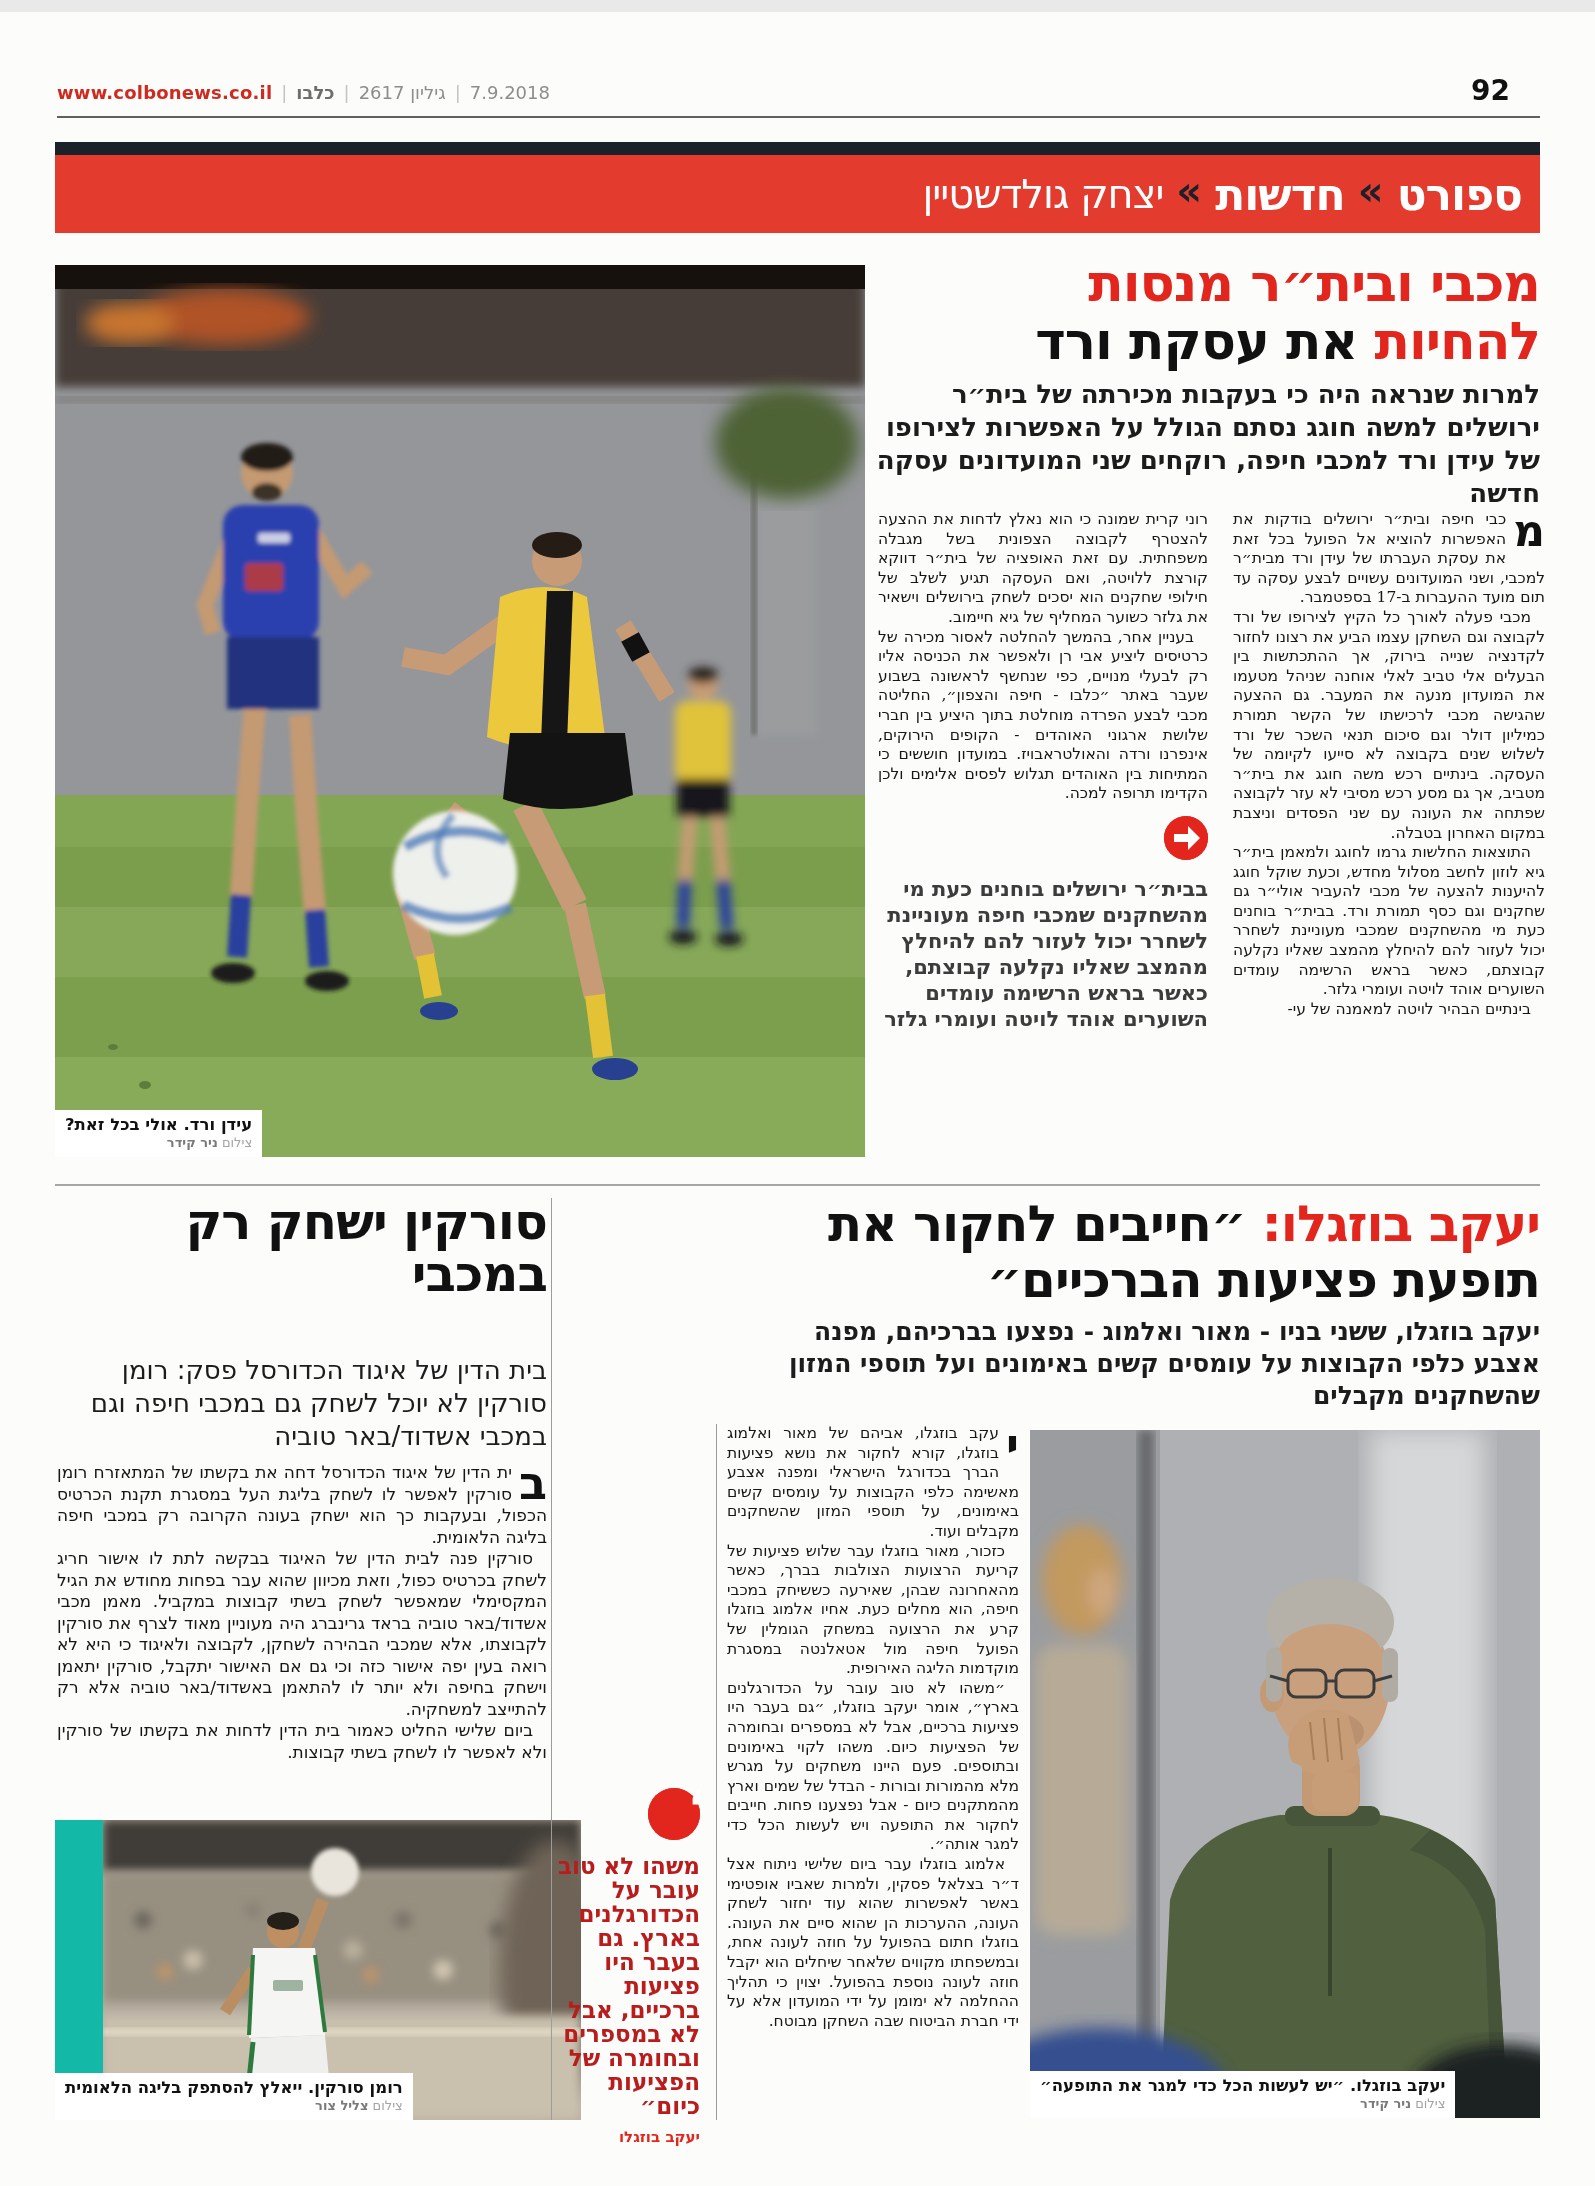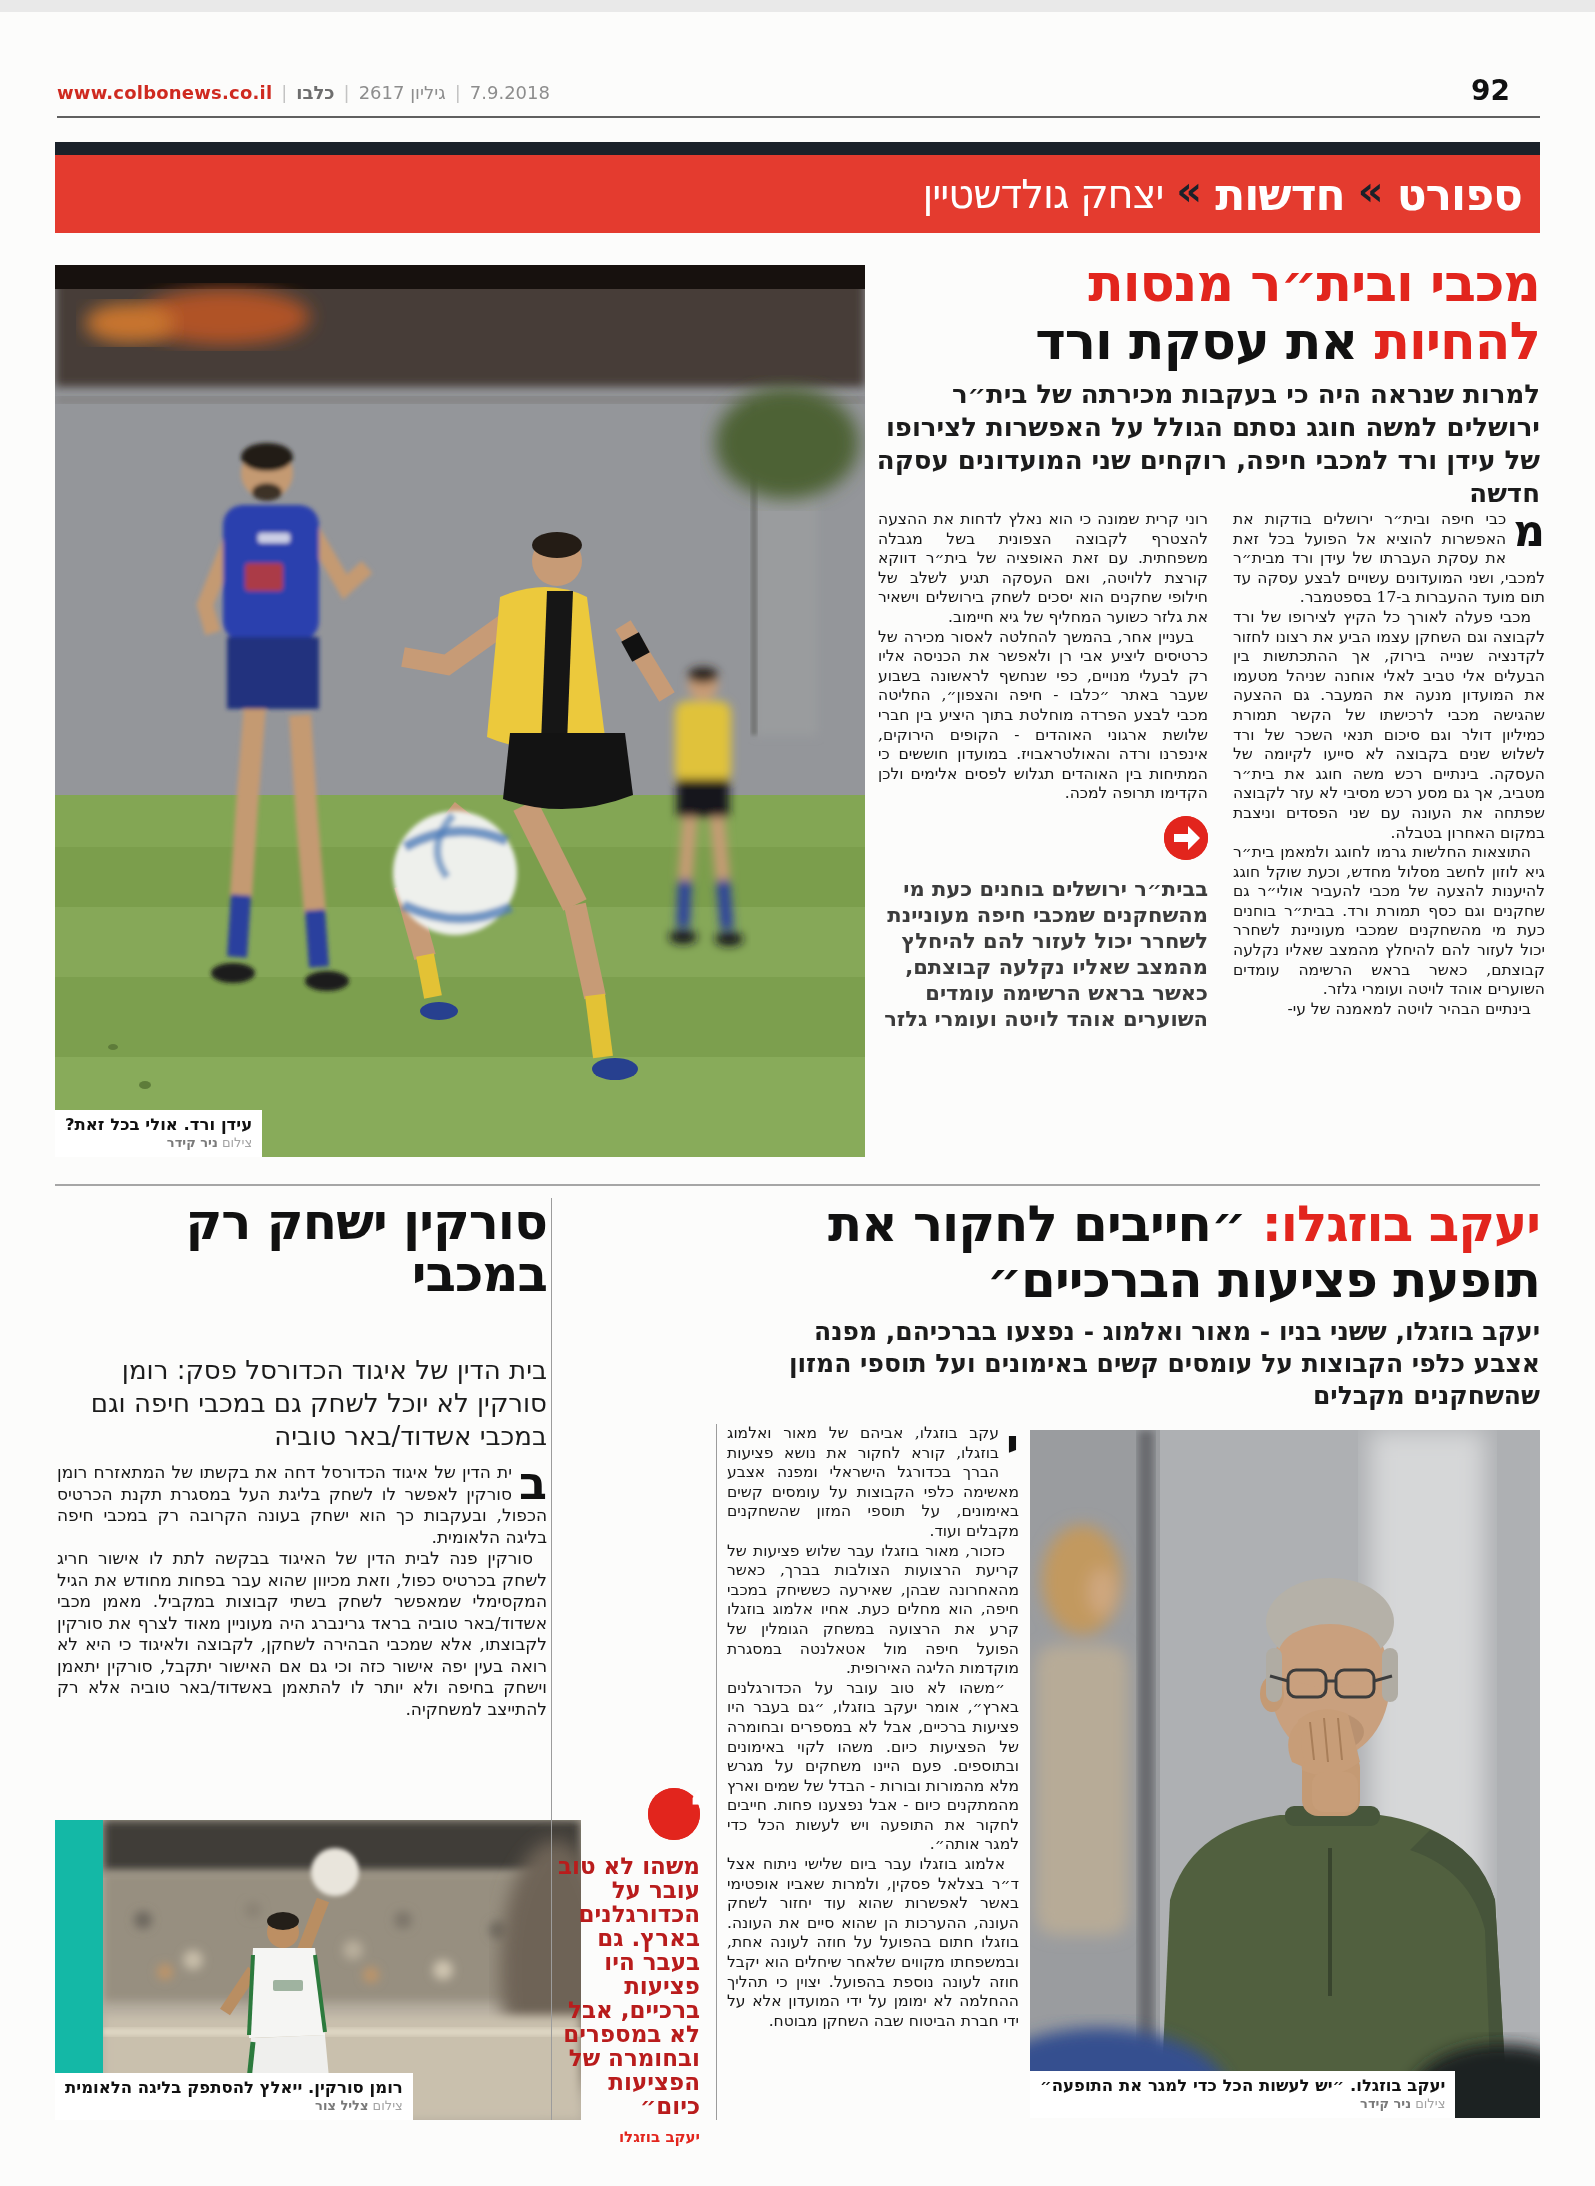--- a/index.html
+++ b/index.html
@@ -223,20 +223,21 @@
   <div class="abs div-h"></div>
 
   <div class="abs h1-sorkin rtl">
     <div><span>סורקין ישחק רק</span></div>
     <div><span>במכבי</span></div>
   </div>
   <div class="abs sub-sorkin rtl">בית הדין של איגוד הכדורסל פסק: רומן סורקין לא יוכל לשחק גם במכבי חיפה וגם במכבי אשדוד/באר טוביה</div>
   <div class="abs bodycol rtl body-sorkin">
     <p class="p-first"><span class="dropcap" style="font-size:46px;">ב</span><span>ית הדין של איגוד הכדורסל דחה את בקשתו של המתאזרח רומן סורקין לאפשר לו לשחק בליגת העל במסגרת תקנת הכרטיס הכפול, ובעקבות כך הוא ישחק בעונה הקרובה רק במכבי חיפה בליגה הלאומית.</span></p>
     <p class="ind">סורקין פנה לבית הדין של האיגוד בבקשה לתת לו אישור חריג לשחק בכרטיס כפול, וזאת מכיוון שהוא עבר בפחות מחודש את הגיל המקסימלי שמאפשר לשחק בשתי קבוצות במקביל. מאמן מכבי אשדוד/באר טוביה בראד גרינברג היה מעוניין מאוד לצרף את סורקין לקבוצתו, אלא שמכבי הבהירה לשחקן, לקבוצה ולאיגוד כי היא לא רואה בעין יפה אישור כזה וכי גם אם האישור יתקבל, סורקין יתאמן וישחק בחיפה ולא יותר לו להתאמן באשדוד/באר טוביה אלא רק להתייצב למשחקיה.</p>
+    <p class="ind">ביום שלישי החליט כאמור בית הדין לדחות את בקשתו של סורקין ולא לאפשר לו לשחק בשתי קבוצות.</p>
   </div>
 
   <div class="abs photo photo-basket">
     <svg viewBox="0 0 478 300" preserveAspectRatio="none" aria-hidden="true">
       <defs>
         <filter id="bb2">
             <feGaussianBlur stdDeviation="2"></feGaussianBlur>
           </filter>
         <filter id="bb5">
             <feGaussianBlur stdDeviation="5"></feGaussianBlur>

